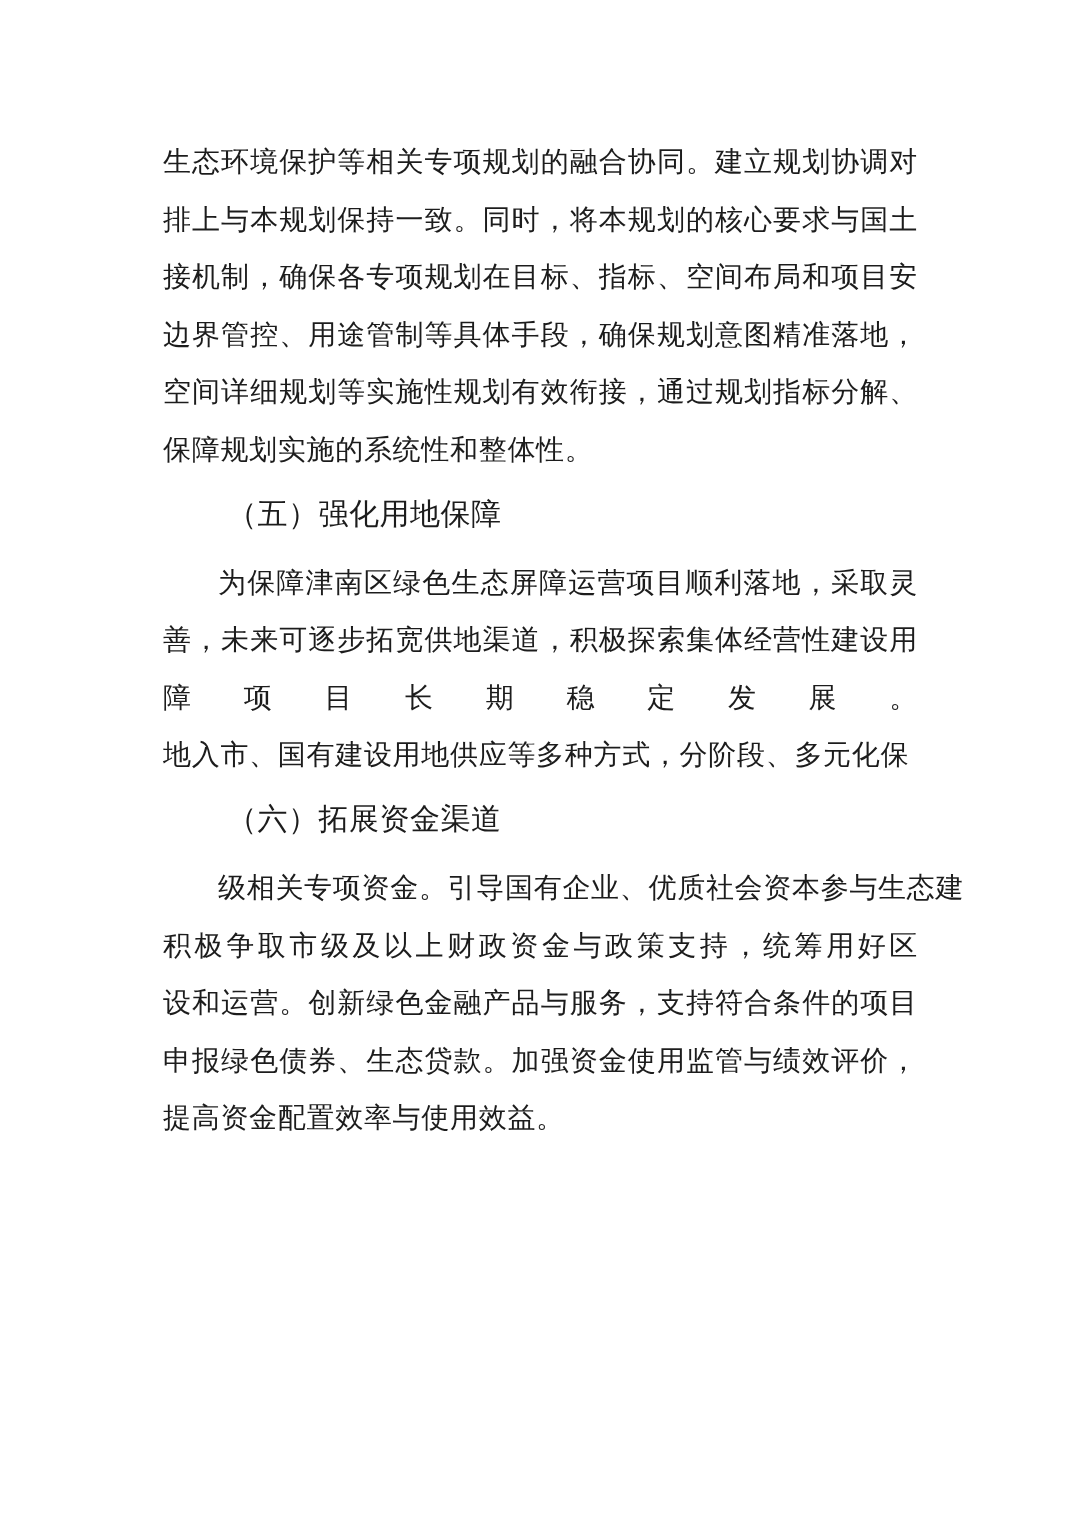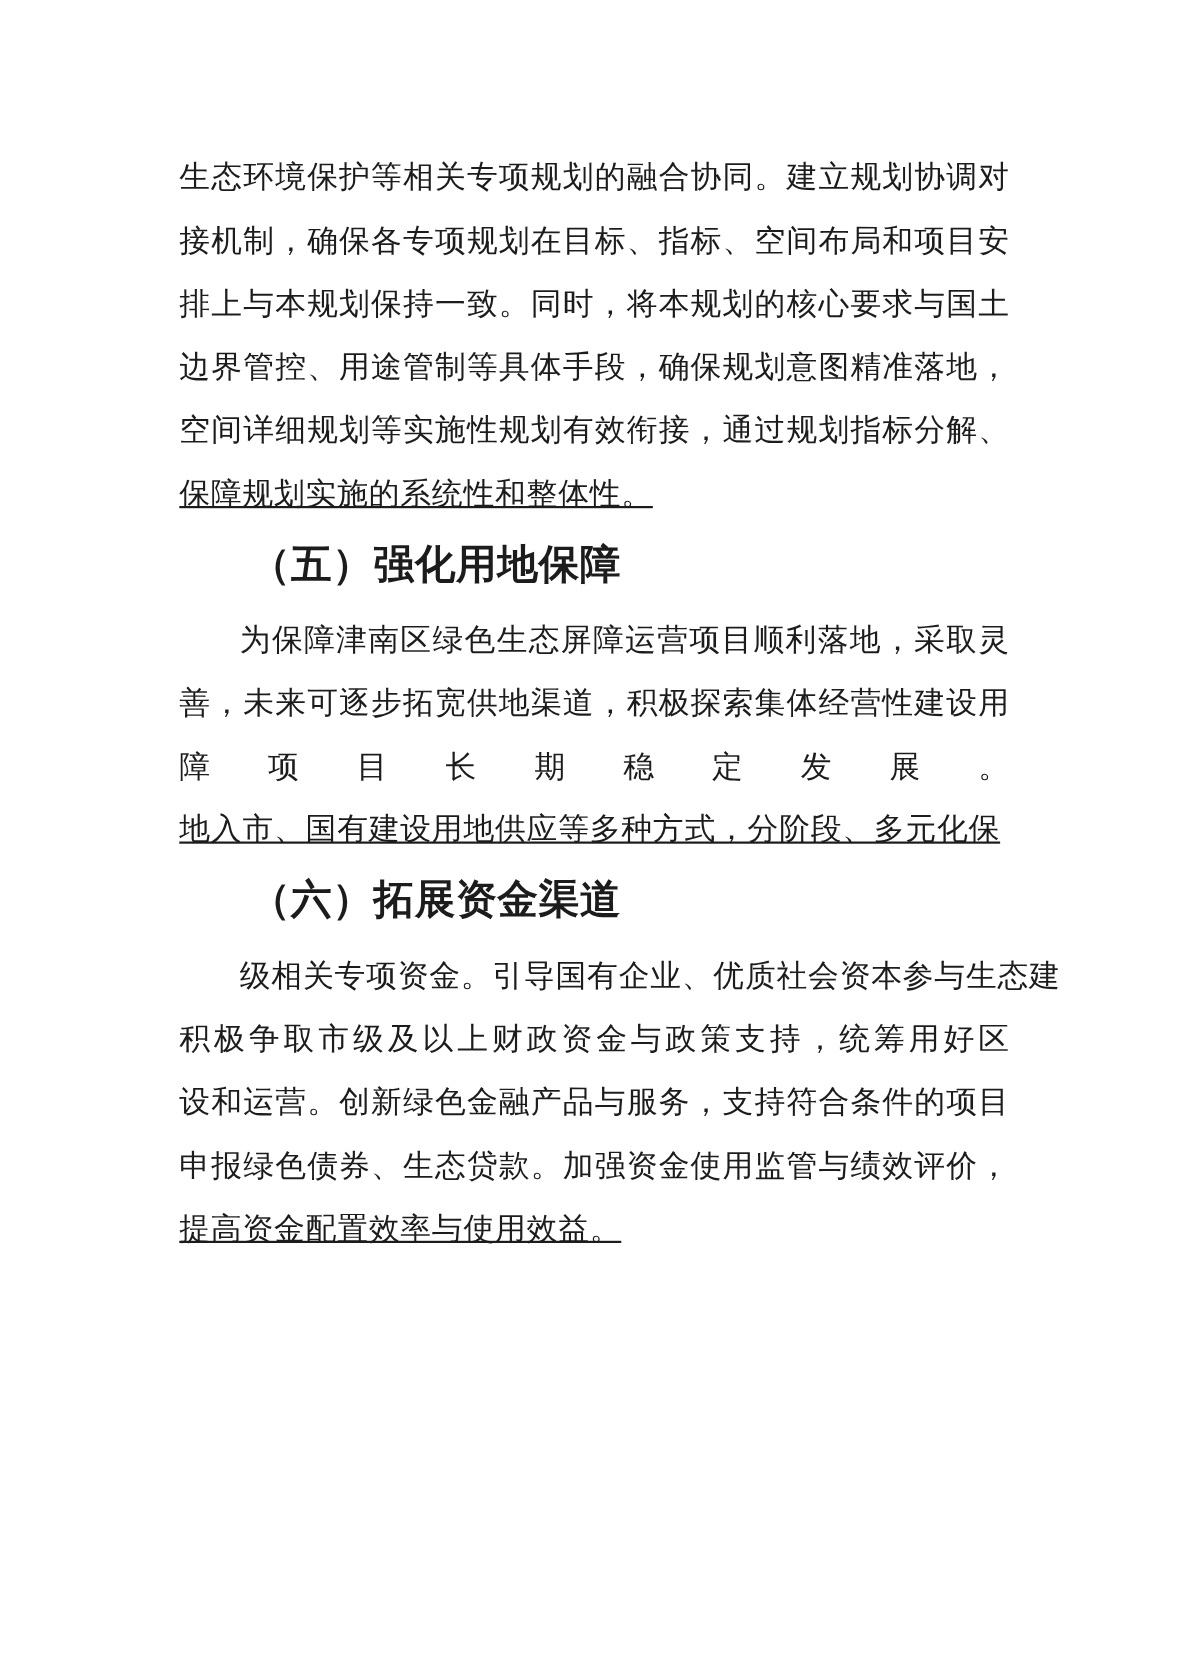--- a/index.html
+++ b/index.html
@@ -29,28 +29,27 @@
     font-size: 28px;
     letter-spacing: 0.7px;
     height: 57.6px;
     line-height: 57.6px;
     white-space: nowrap;
     text-align: justify;
     text-align-last: justify;
   }
   .paragraph .line:last-child {
     text-align-last: left;
-    text-decoration: underline;
   }
   .paragraph.indented .line:first-child {
     text-indent: 55px;
   }
   .heading {
-    font-size: 37px;
-    font-weight: bold;
+    font-size: 30px;
+    font-weight: normal;
     letter-spacing: 0.5px;
     height: 58px;
     line-height: 58px;
     margin: 6px 0 11px 0;
     text-indent: 64px;
     white-space: nowrap;
   }
   .page-number {
     position: absolute;
     top: 1418px;
@@ -64,22 +63,22 @@
   }
 </style>
 </head>
 <body>
 
 <div class="page">
   <div class="content">
 
     <div class="paragraph">
         <div class="line">生态环境保护等相关专项规划的融合协同。建立规划协调对</div>
+        <div class="line">排上与本规划保持一致。同时，将本规划的核心要求与国土</div>
         <div class="line">接机制，确保各专项规划在目标、指标、空间布局和项目安</div>
-        <div class="line">排上与本规划保持一致。同时，将本规划的核心要求与国土</div>
         <div class="line">边界管控、用途管制等具体手段，确保规划意图精准落地，</div>
         <div class="line">空间详细规划等实施性规划有效衔接，通过规划指标分解、</div>
         <div class="line">保障规划实施的系统性和整体性。</div>
       </div>
 
     <div class="heading">（五）强化用地保障</div>
 
     <div class="paragraph indented">
         <div class="line">为保障津南区绿色生态屏障运营项目顺利落地，采取灵</div>
         <div class="line">善，未来可逐步拓宽供地渠道，积极探索集体经营性建设用</div>

